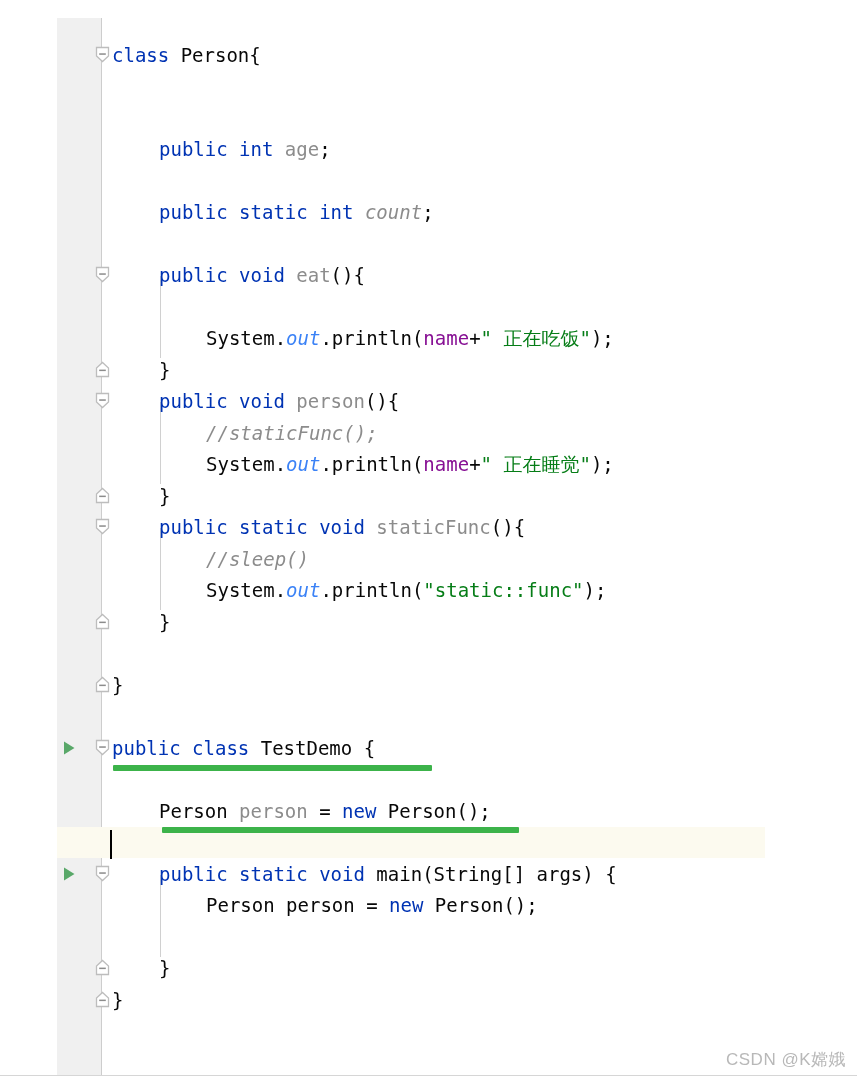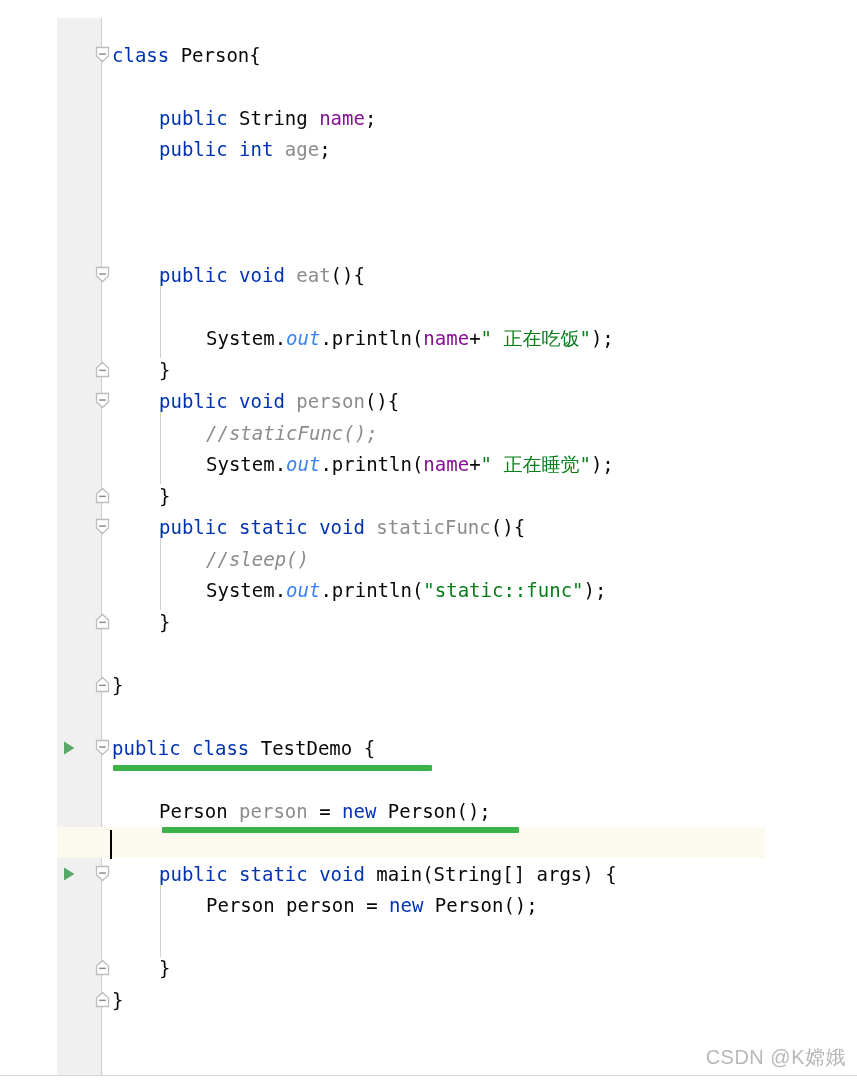--- a/index.html
+++ b/index.html
@@ -114,21 +114,21 @@
     position: absolute;
     width: 1px;
     background: #d0d0d0;
   }
 
   
   .watermark {
     position: absolute;
     right: 11px; bottom: 12px;
     font-family: "Liberation Sans", sans-serif;
-    font-size: 20px;
+    font-size: 17px;
     color: #b8b8b8;
     letter-spacing: 0.5px;
     white-space: nowrap;
   }
 </style>
 </head>
 <body>
 
 <div id="editor">
 
@@ -142,23 +142,23 @@
   <div id="decor-indent-guides">
       <div class="indent-guide" style="left: 160px; top: 276px; height: 82px;"></div>
       <div class="indent-guide" style="left: 160px; top: 402px; height: 82px;"></div>
       <div class="indent-guide" style="left: 160px; top: 528px; height: 82px;"></div>
       <div class="indent-guide" style="left: 160px; top: 875px; height: 82px;"></div>
     </div>
 
   <div id="code">
       <div class="line ind0" style="top: 40px;"><span class="kw">class </span><span class="cls">Person</span><span class="pln">{</span></div>
       <div class="line ind0" style="top: 71px;"></div>
-      <div class="line ind1" style="top: 103px;"><span class="kw">public </span><span class="cls">String </span><span class="fld">name</span><span class="pln">;</span></div>
       <div class="line ind1" style="top: 134px; text-align: center;"><span class="kw">public </span><span class="kw">int </span><span class="gry">age</span><span class="pln">;</span></div>
       <div class="line ind0" style="top: 166px;"></div>
+      <div class="line ind1" style="top: 197px;"><span class="kw">public </span><span class="kw">static </span><span class="kw">int </span><span class="gryi">count</span><span class="pln">;</span></div>
       <div class="line ind0" style="top: 229px;"></div>
       <div class="line ind1" style="top: 260px;"><span class="kw">public </span><span class="kw">void </span><span class="gry">eat</span><span class="pln">(){</span></div>
       <div class="line ind0" style="top: 292px;"></div>
       <div class="line ind2" style="top: 323px;"><span class="pln">System.</span><span class="fldi">out</span><span class="pln">.println(</span><span class="fld">name</span><span class="pln">+</span><span class="str">" 正在吃饭"</span><span class="pln">);</span></div>
       <div class="line ind1" style="top: 355px;"><span class="pln">}</span></div>
       <div class="line ind1" style="top: 386px;"><span class="kw">public </span><span class="kw">void </span><span class="gry">person</span><span class="pln">(){</span></div>
       <div class="line ind2" style="top: 418px;"><span class="cmt">//staticFunc();</span></div>
       <div class="line ind2" style="top: 449px;"><span class="pln">System.</span><span class="fldi">out</span><span class="pln">.println(</span><span class="fld">name</span><span class="pln">+</span><span class="str">" 正在睡觉"</span><span class="pln">);</span></div>
       <div class="line ind1" style="top: 481px;"><span class="pln">}</span></div>
       <div class="line ind2" style="top: 544px;"><span class="cmt">//sleep()</span></div>

